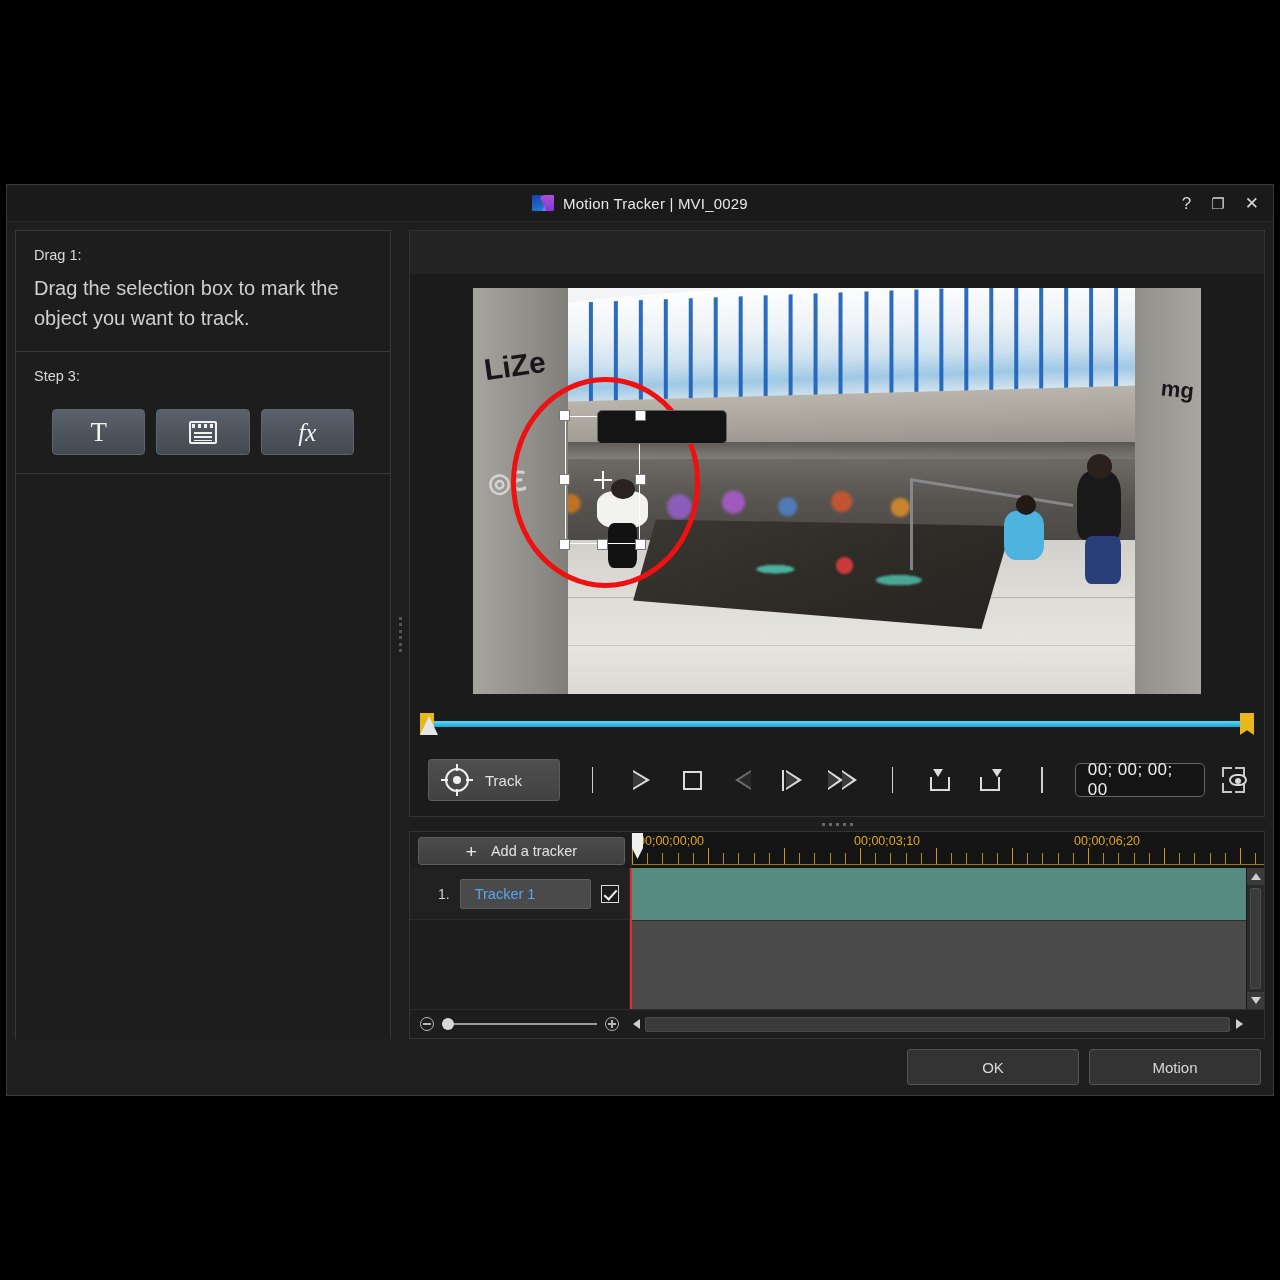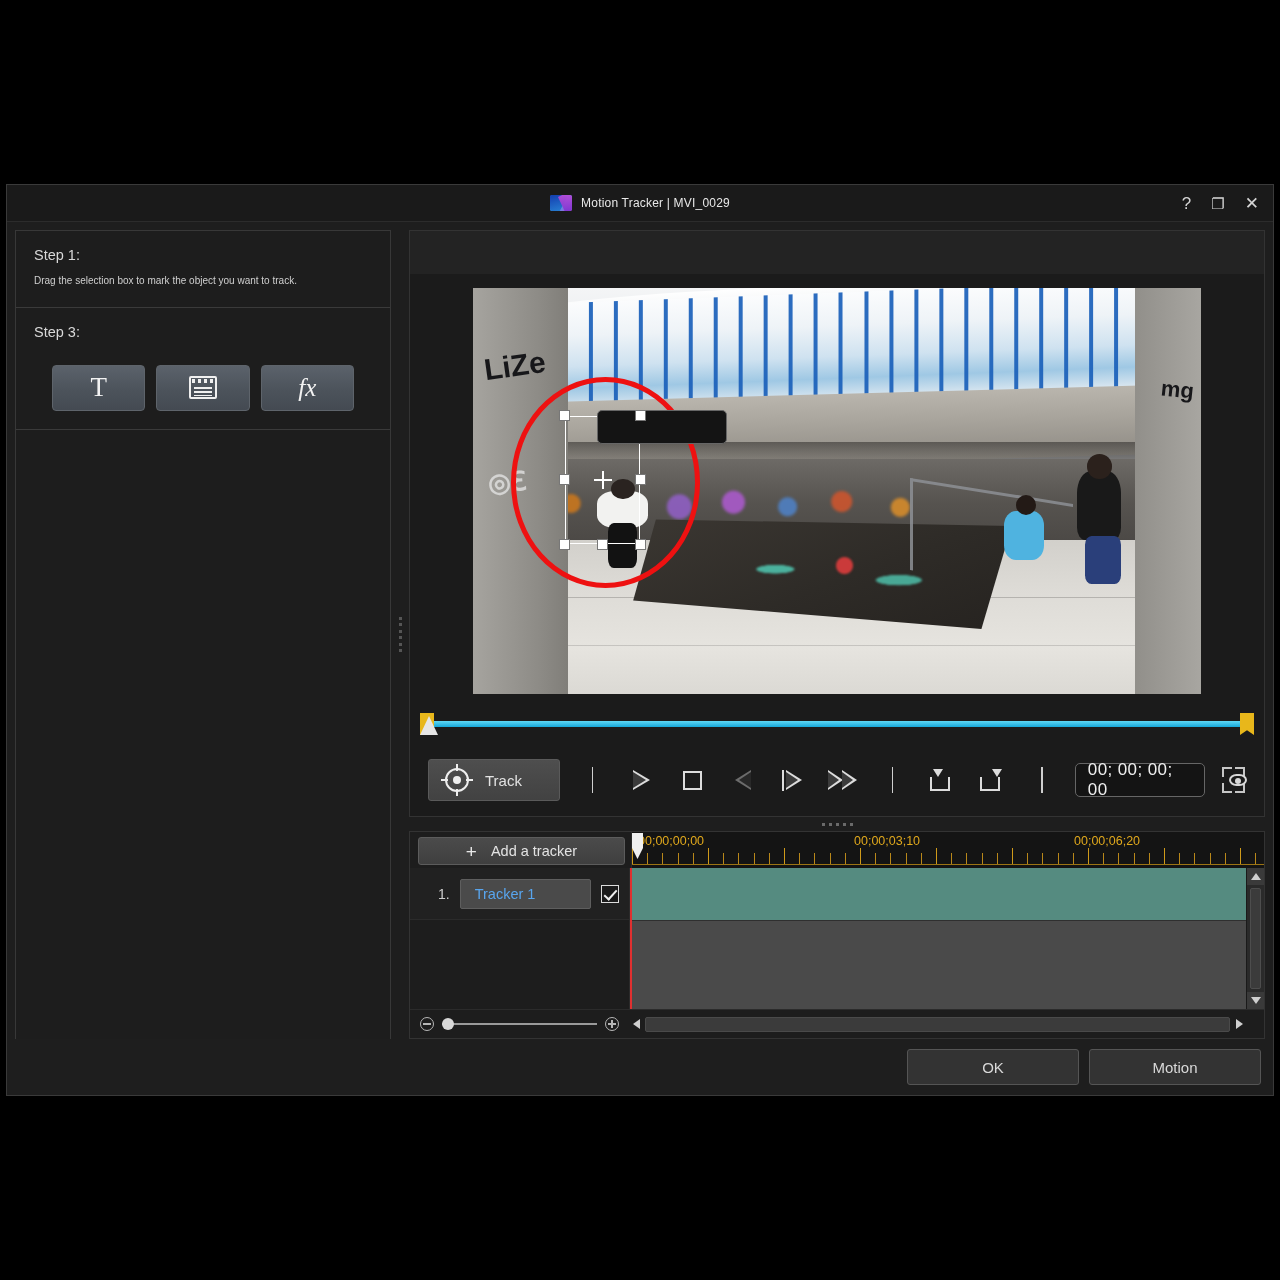--- a/index.html
+++ b/index.html
@@ -20,37 +20,37 @@
     display:flex;align-items:center;justify-content:center;
     border-bottom:1px solid #2c2c2c;
   }
   .title-group{display:flex;align-items:center;gap:9px;}
   .app-logo{width:22px;height:16px;position:relative;overflow:hidden;border-radius:2px;
     background:linear-gradient(135deg,#1b5fd0 0%,#3aa7e8 45%,#b84bd6 100%);}
   .app-logo:before{content:"";position:absolute;left:-3px;top:-3px;width:16px;height:22px;
     background:linear-gradient(135deg,#0f2fa8,#2b8ad8);transform:rotate(28deg);}
   .app-logo:after{content:"";position:absolute;right:-4px;top:-2px;width:14px;height:22px;
     background:linear-gradient(200deg,#c24fd8,#6b2fd0);transform:rotate(-25deg);opacity:.95;}
-  .title-text{color:#e8e8e8;font-size:12px;letter-spacing:.2px;white-space:nowrap;}
+  .title-text{color:#e8e8e8;font-size:15px;letter-spacing:.2px;white-space:nowrap;}
   .win-btns{position:absolute;right:14px;top:0;height:36px;display:flex;align-items:center;gap:20px;}
   .win-btn{color:#d5d5d5;font-size:17px;line-height:1;cursor:default;user-select:none;}
   .win-btn.sq{font-size:15px;}
 
   
   .wbody{flex:1;display:flex;padding:8px 8px 0 8px;box-sizing:border-box;min-height:0;}
 
   
   .leftpanel{
     width:376px;flex:0 0 376px;background:#1d1d1d;border:1px solid #383838;
     box-sizing:border-box;padding:0 0;height:810px;
   }
   .step{padding:16px 18px 18px 18px;border-bottom:1px solid #3a3a3a;}
   .step:nth-of-type(3){border-bottom:7px solid #fef9c3;}
   .step-title{color:#d9d9d9;font-size:14.5px;margin-bottom:11px;font-weight:400;}
-  .step-body{color:#cfcfcf;font-size:10px;line-height:1.48;}
+  .step-body{color:#cfcfcf;font-size:20px;line-height:1.48;}
   .step-btn-row{display:flex;gap:11px;padding:14px 18px 0 18px;}
   .sbtn{
     width:104px;height:44px;border:1px solid #5e646b;border-radius:4px;
     background:linear-gradient(180deg,#5b626b 0%,#4c535b 55%,#444a52 100%);
     display:flex;align-items:center;justify-content:center;color:#f2f2f2;
   }
   .sbtn .tglyph{font-family:"Liberation Serif",serif;font-size:27px;line-height:1;}
   .sbtn .fxglyph{font-family:"Liberation Serif",serif;font-style:italic;font-size:25px;line-height:1;}
   .clip-ico{width:28px;height:23px;border:2px solid #f0f0f0;border-radius:2px;position:relative;box-sizing:border-box;}
   .clip-ico:before{content:"";position:absolute;left:1px;right:1px;top:1px;height:4px;
@@ -282,21 +282,21 @@
         <div class="win-btn">?</div>
         <div class="win-btn sq">❐</div>
         <div class="win-btn">✕</div>
       </div>
     </div>
 
     <div class="wbody">
 
       <div class="leftpanel">
         <div class="step">
-          <div class="step-title">Step 1:</div>
+          <div class="step-title">Drag 1:</div>
           <div class="step-body">Drag the selection box to mark the object you want to track.</div>
         </div>
         <div class="step">
           <div class="step-title">Step 3:</div>
           <div class="step-btn-row">
             <div class="sbtn">
               <span class="tglyph">T</span>
             </div>
             <div class="sbtn">
               <span class="clip-ico"></span>

